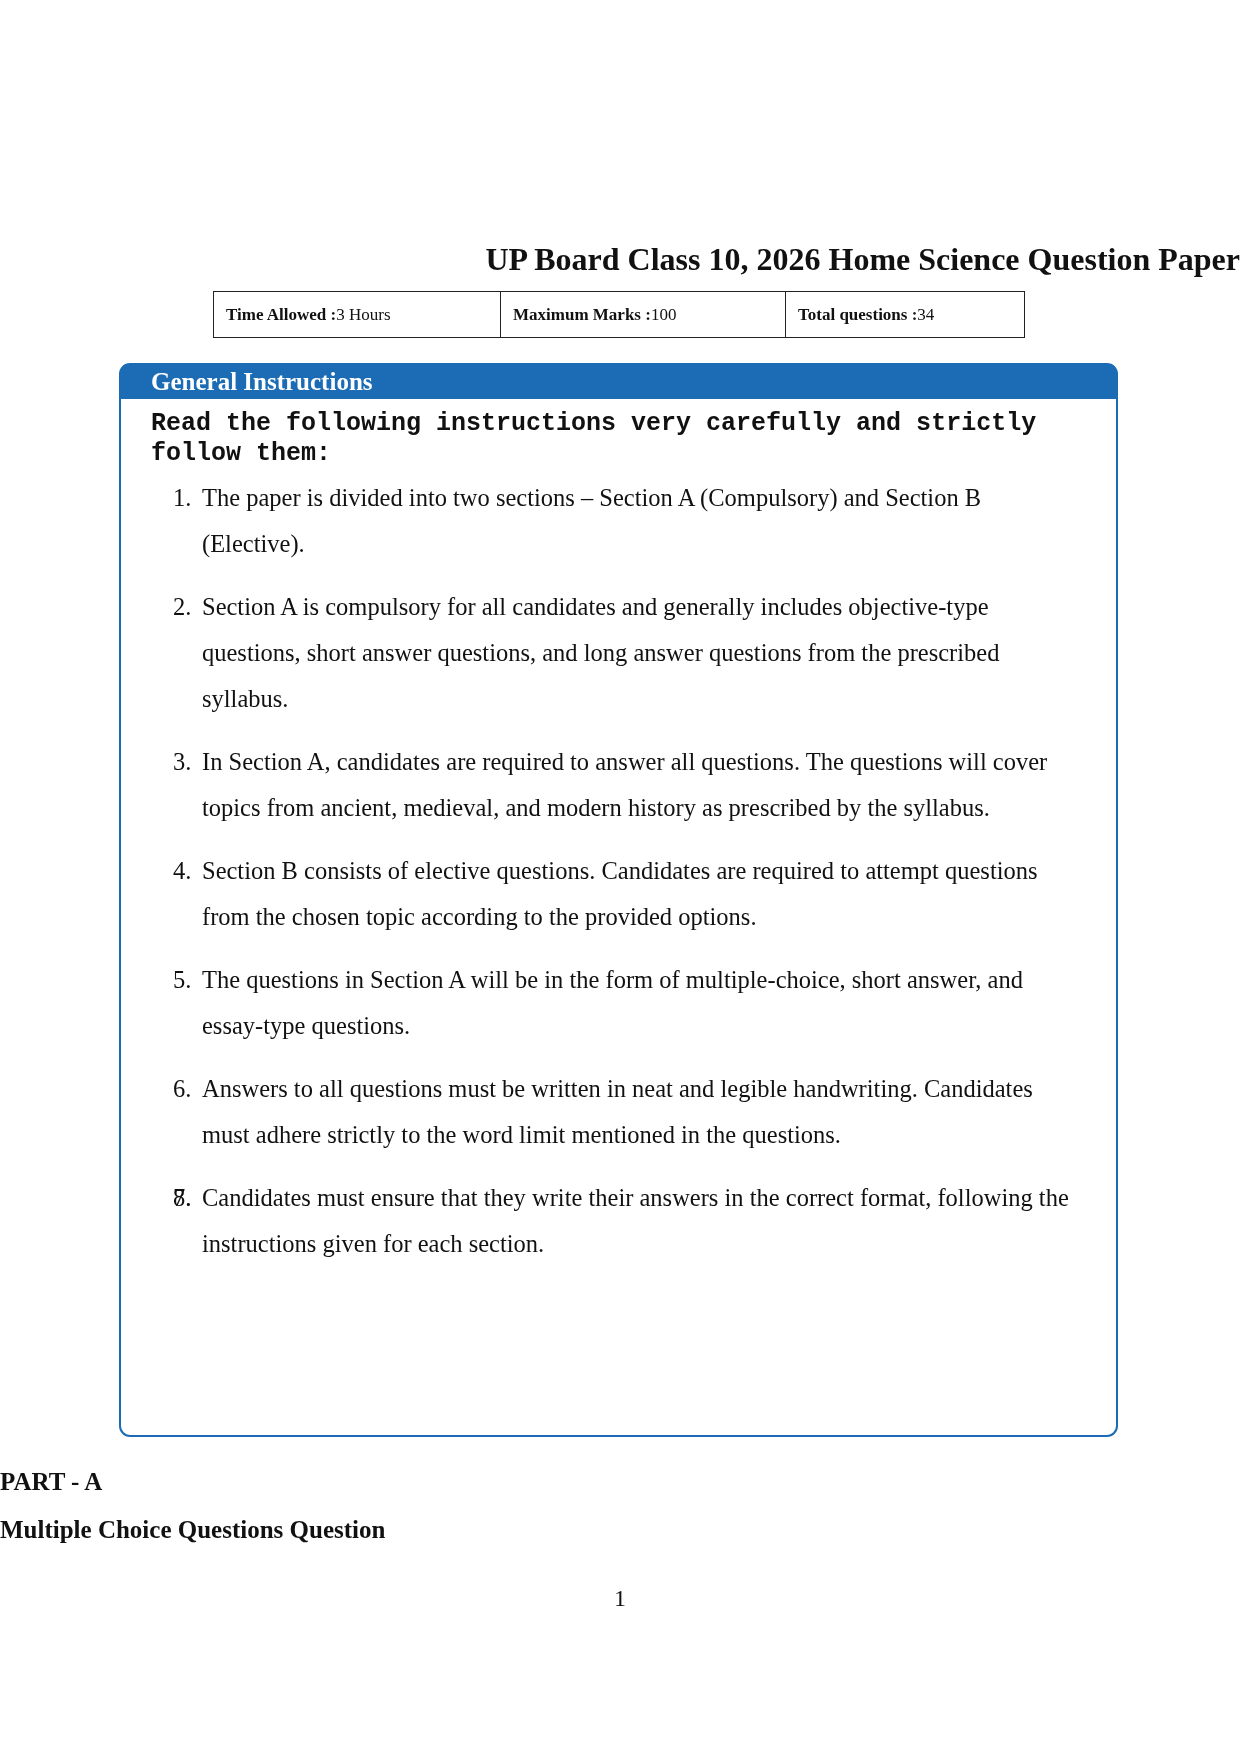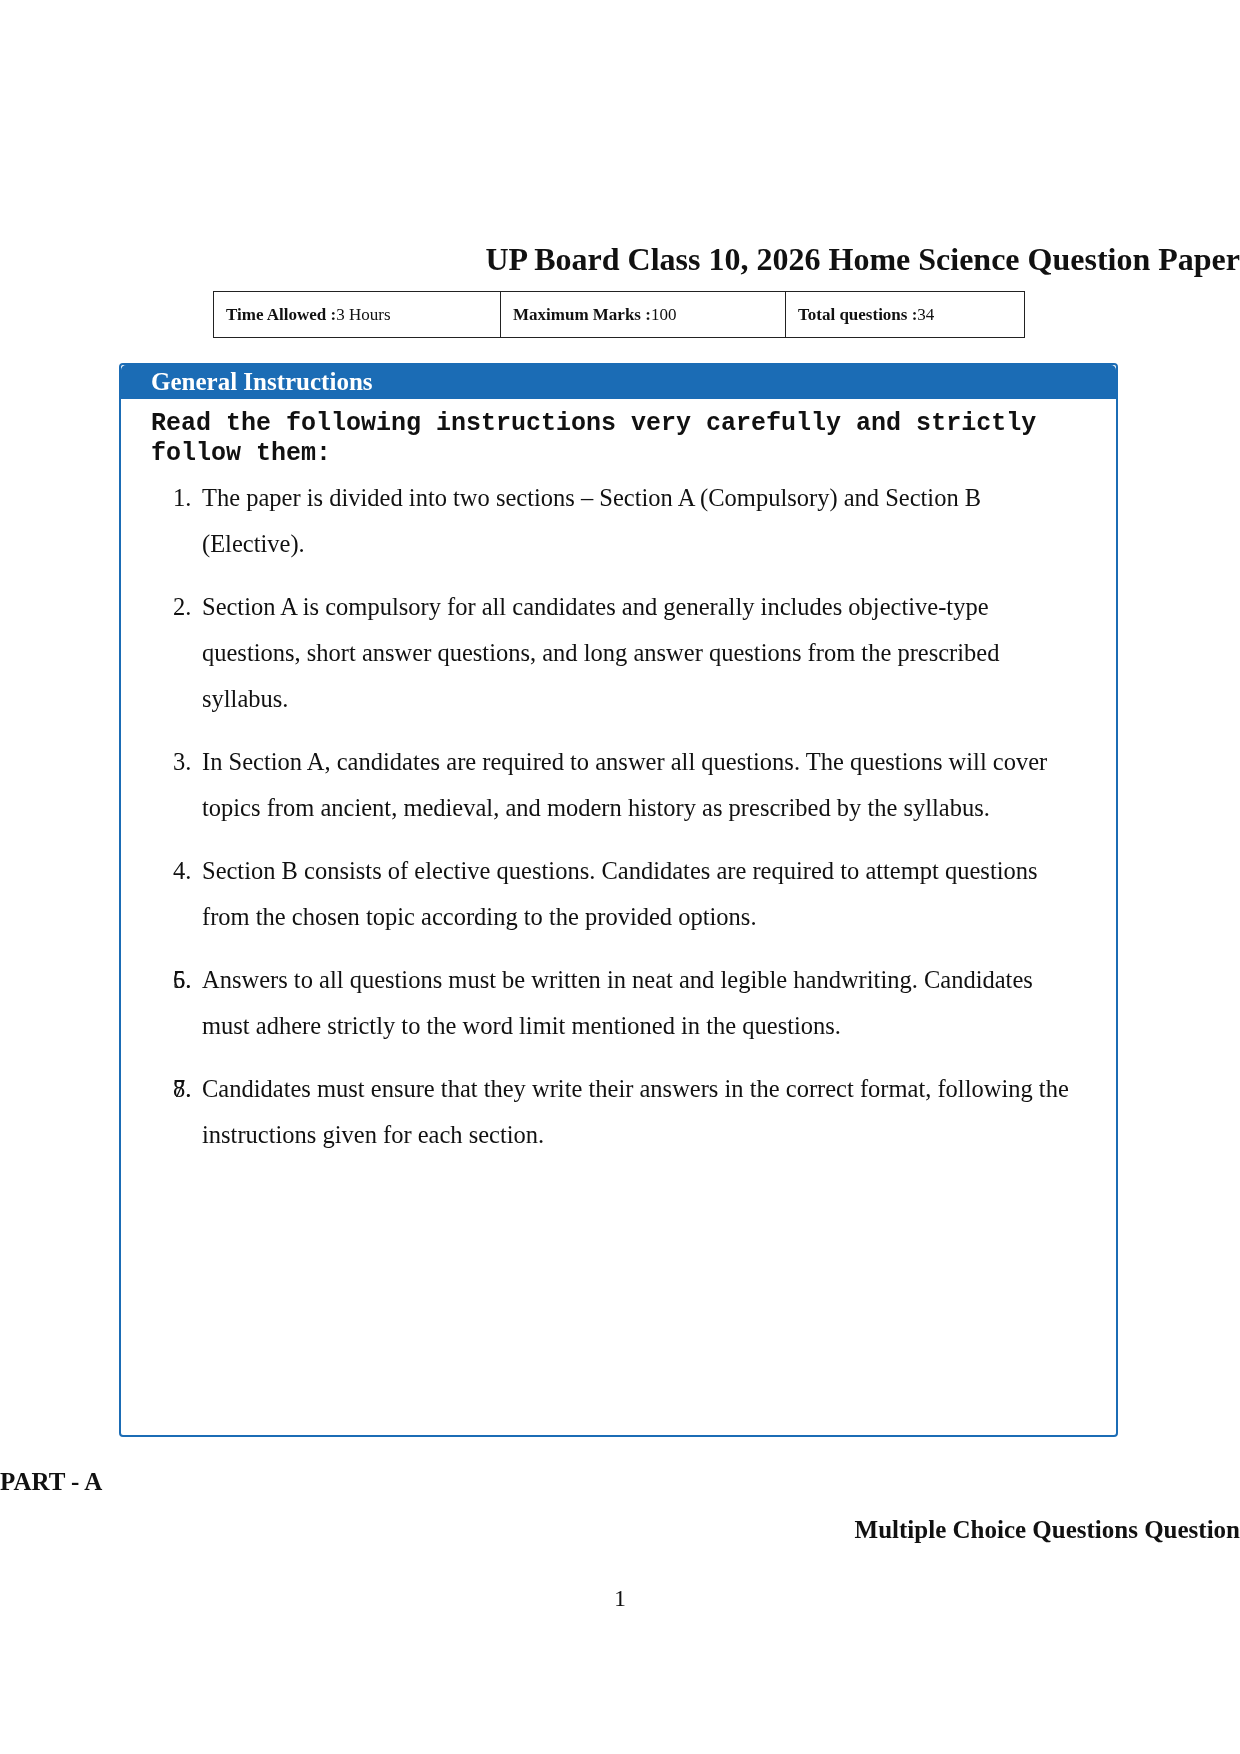--- a/index.html
+++ b/index.html
@@ -43,21 +43,21 @@
     .meta-table td:nth-child(3) { width: 214px; }
     .meta-label { font-weight: bold; }
 
     .instructions-box {
       position: absolute;
       top: 363px;
       left: 119px;
       width: 999px;
       height: 1074px;
       border: 2.5px solid #1b6cb5;
-      border-radius: 4px;
+      border-radius: 11px;
       box-sizing: border-box;
     }
     .instructions-header {
       background: #1b6cb5;
       color: #ffffff;
       font-weight: bold;
       font-size: 25px;
       height: 34px;
       line-height: 34px;
       padding-left: 30px;
@@ -101,21 +101,21 @@
       width: 1240px;
       font-weight: bold;
       font-size: 25px;
       line-height: 30px;
     }
     .part-subtitle {
       position: absolute;
       top: 1515px;
       left: 0;
       width: 1240px;
-      text-align: right;
+      text-align: left;
       font-weight: bold;
       font-size: 25px;
       line-height: 30px;
     }
     .page-number {
       position: absolute;
       top: 1583px;
       left: 0;
       width: 1240px;
       text-align: center;
@@ -139,21 +139,21 @@
   </table>
 
 <section class="instructions-box">
   <div class="instructions-header">General Instructions</div>
   <div class="instructions-lead">Read the following instructions very carefully and strictly follow them:</div>
   <ol class="instructions-list">
     <li><span class="num">1.</span><span>The paper is divided into two sections – Section A (Compulsory) and Section B (Elective).</span></li>
     <li><span class="num">2.</span><span>Section A is compulsory for all candidates and generally includes objective-type questions, short answer questions, and long answer questions from the prescribed syllabus.</span></li>
     <li><span class="num">3.</span><span>In Section A, candidates are required to answer all questions. The questions will cover topics from ancient, medieval, and modern history as prescribed by the syllabus.</span></li>
     <li><span class="num">4.</span><span>Section B consists of elective questions. Candidates are required to attempt questions from the chosen topic according to the provided options.</span></li>
-    <li><span class="num">5.</span></li>
+    <li><span class="num">5.</span><span>The questions in Section A will be in the form of multiple-choice, short answer, and essay-type questions.</span></li>
     <li><span class="num">6.</span><span>Answers to all questions must be written in neat and legible handwriting. Candidates must adhere strictly to the word limit mentioned in the questions.</span></li>
     <li><span class="num">7.</span></li>
     <li><span class="num">8.</span><span>Candidates must ensure that they write their answers in the correct format, following the instructions given for each section.</span></li>
   </ol>
 </section>
 
 <div class="part-title">PART - A</div>
 <div class="part-subtitle">Multiple Choice Questions Question</div>
 <div class="page-number">1</div>
 

